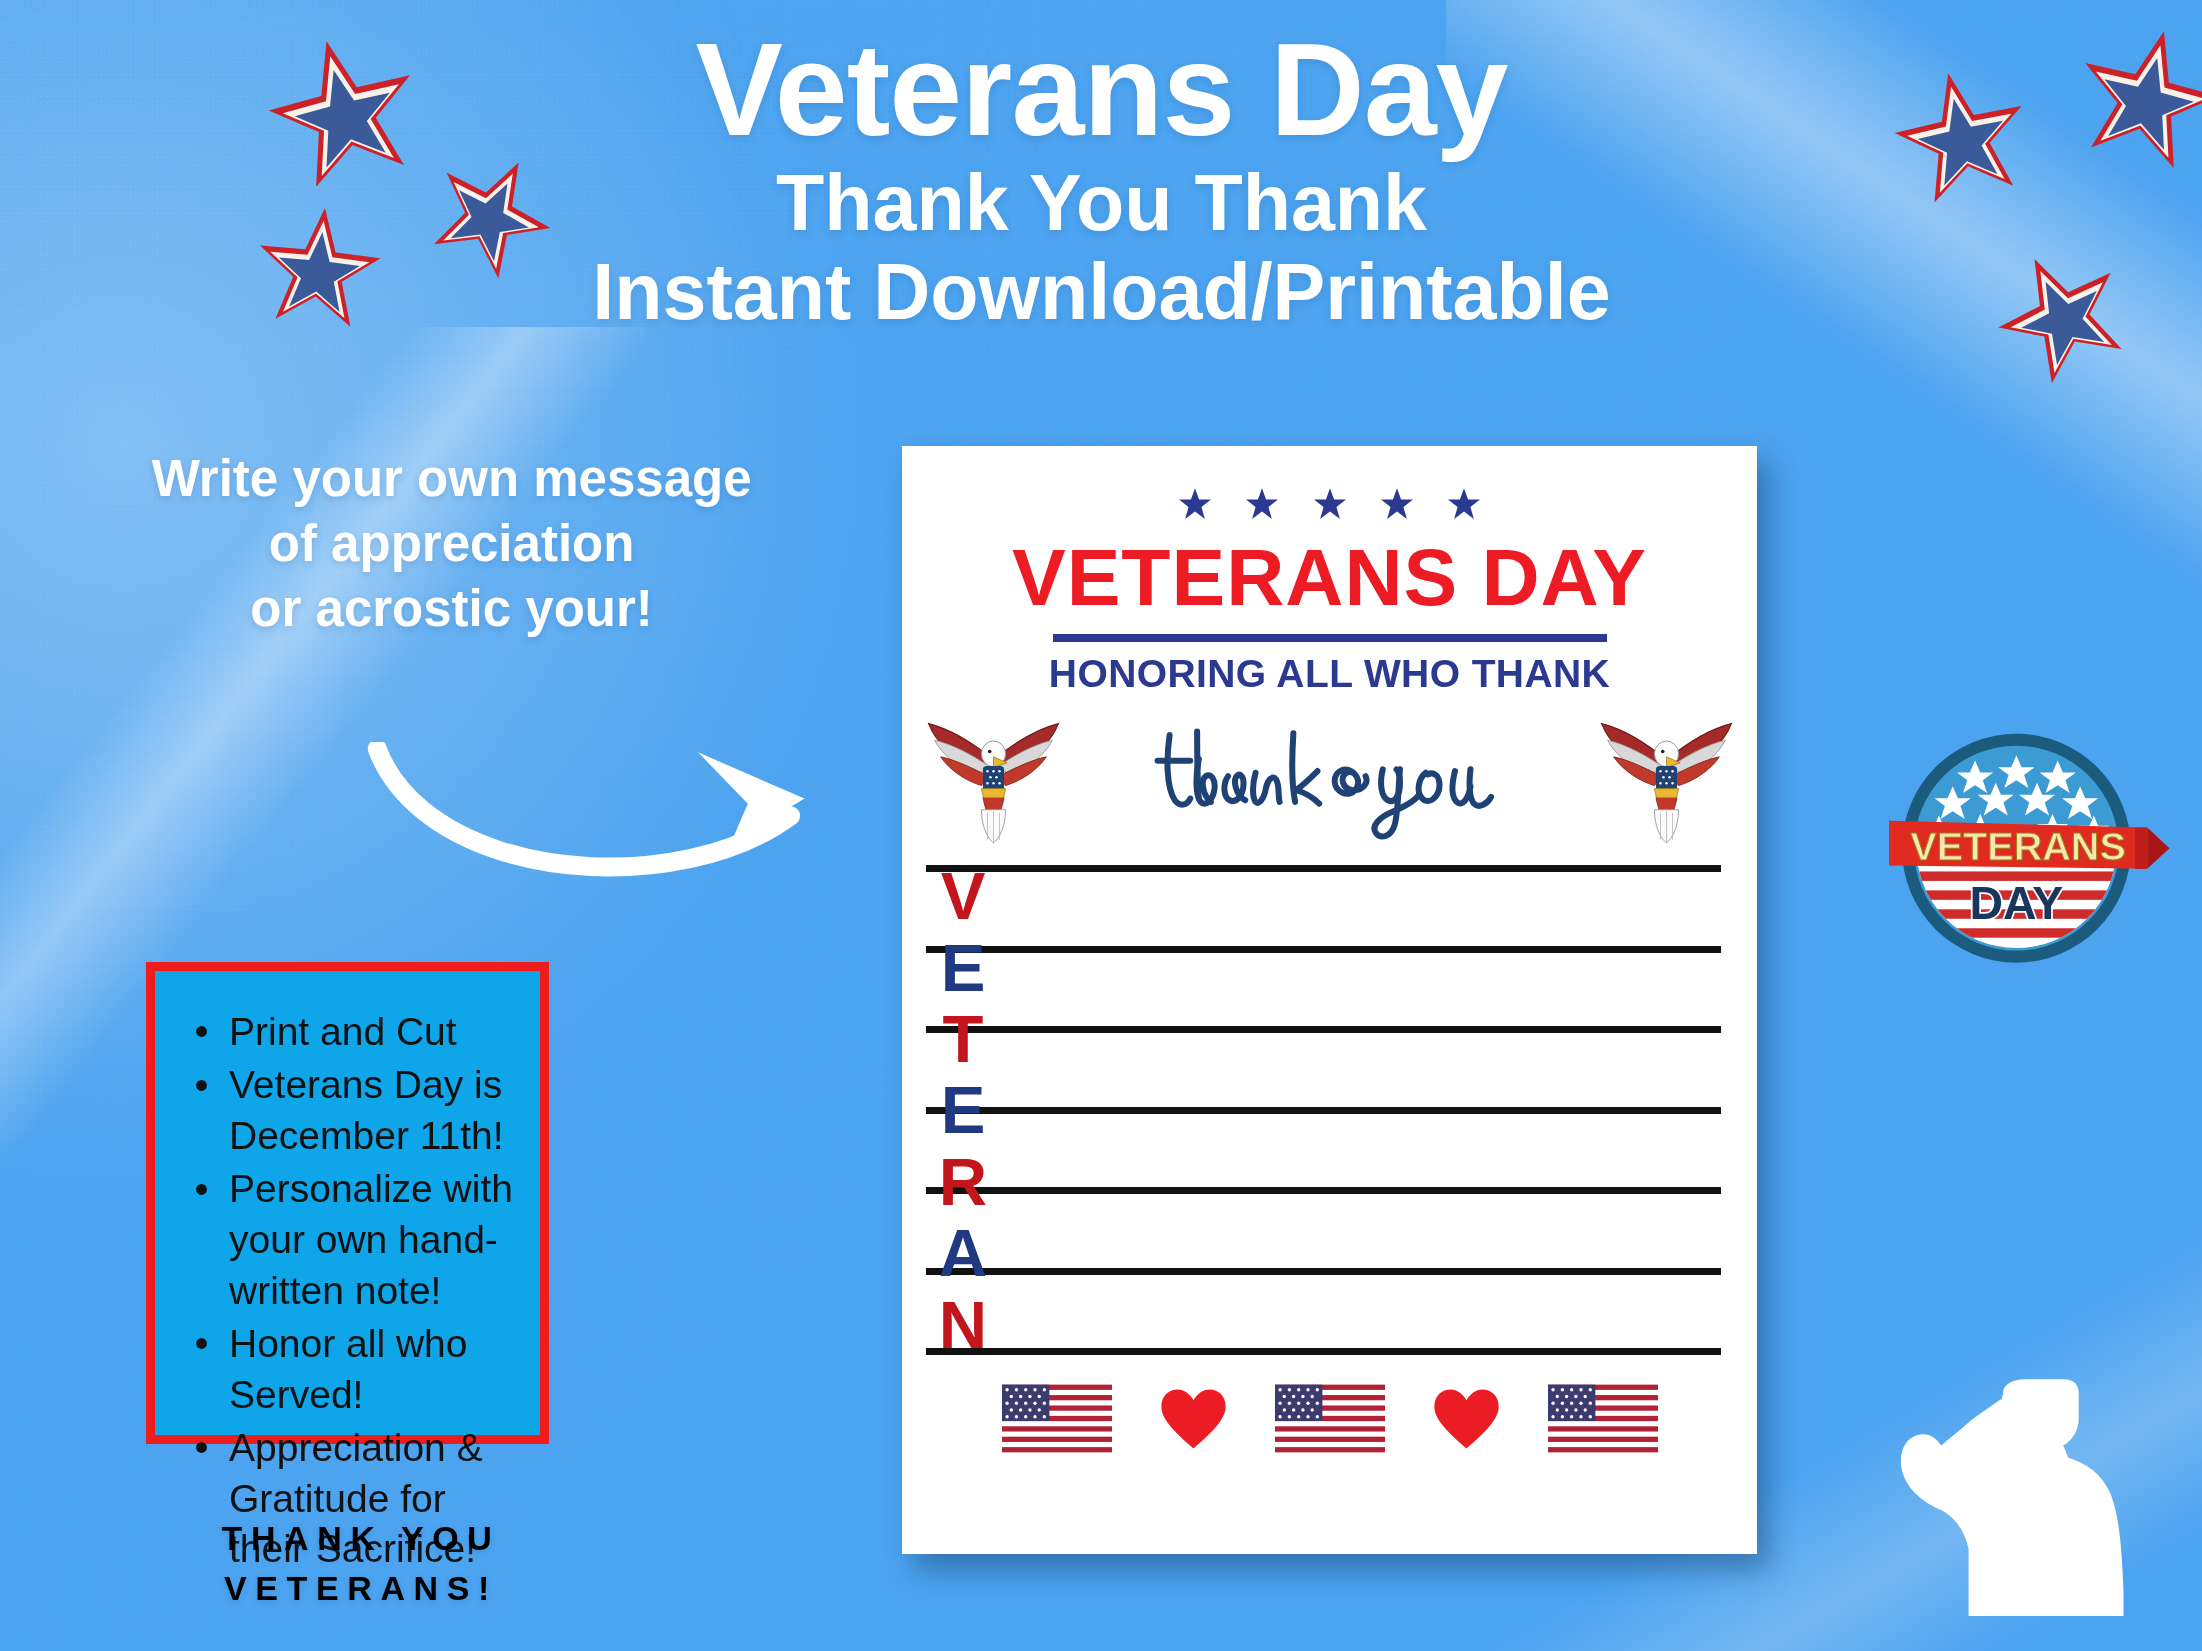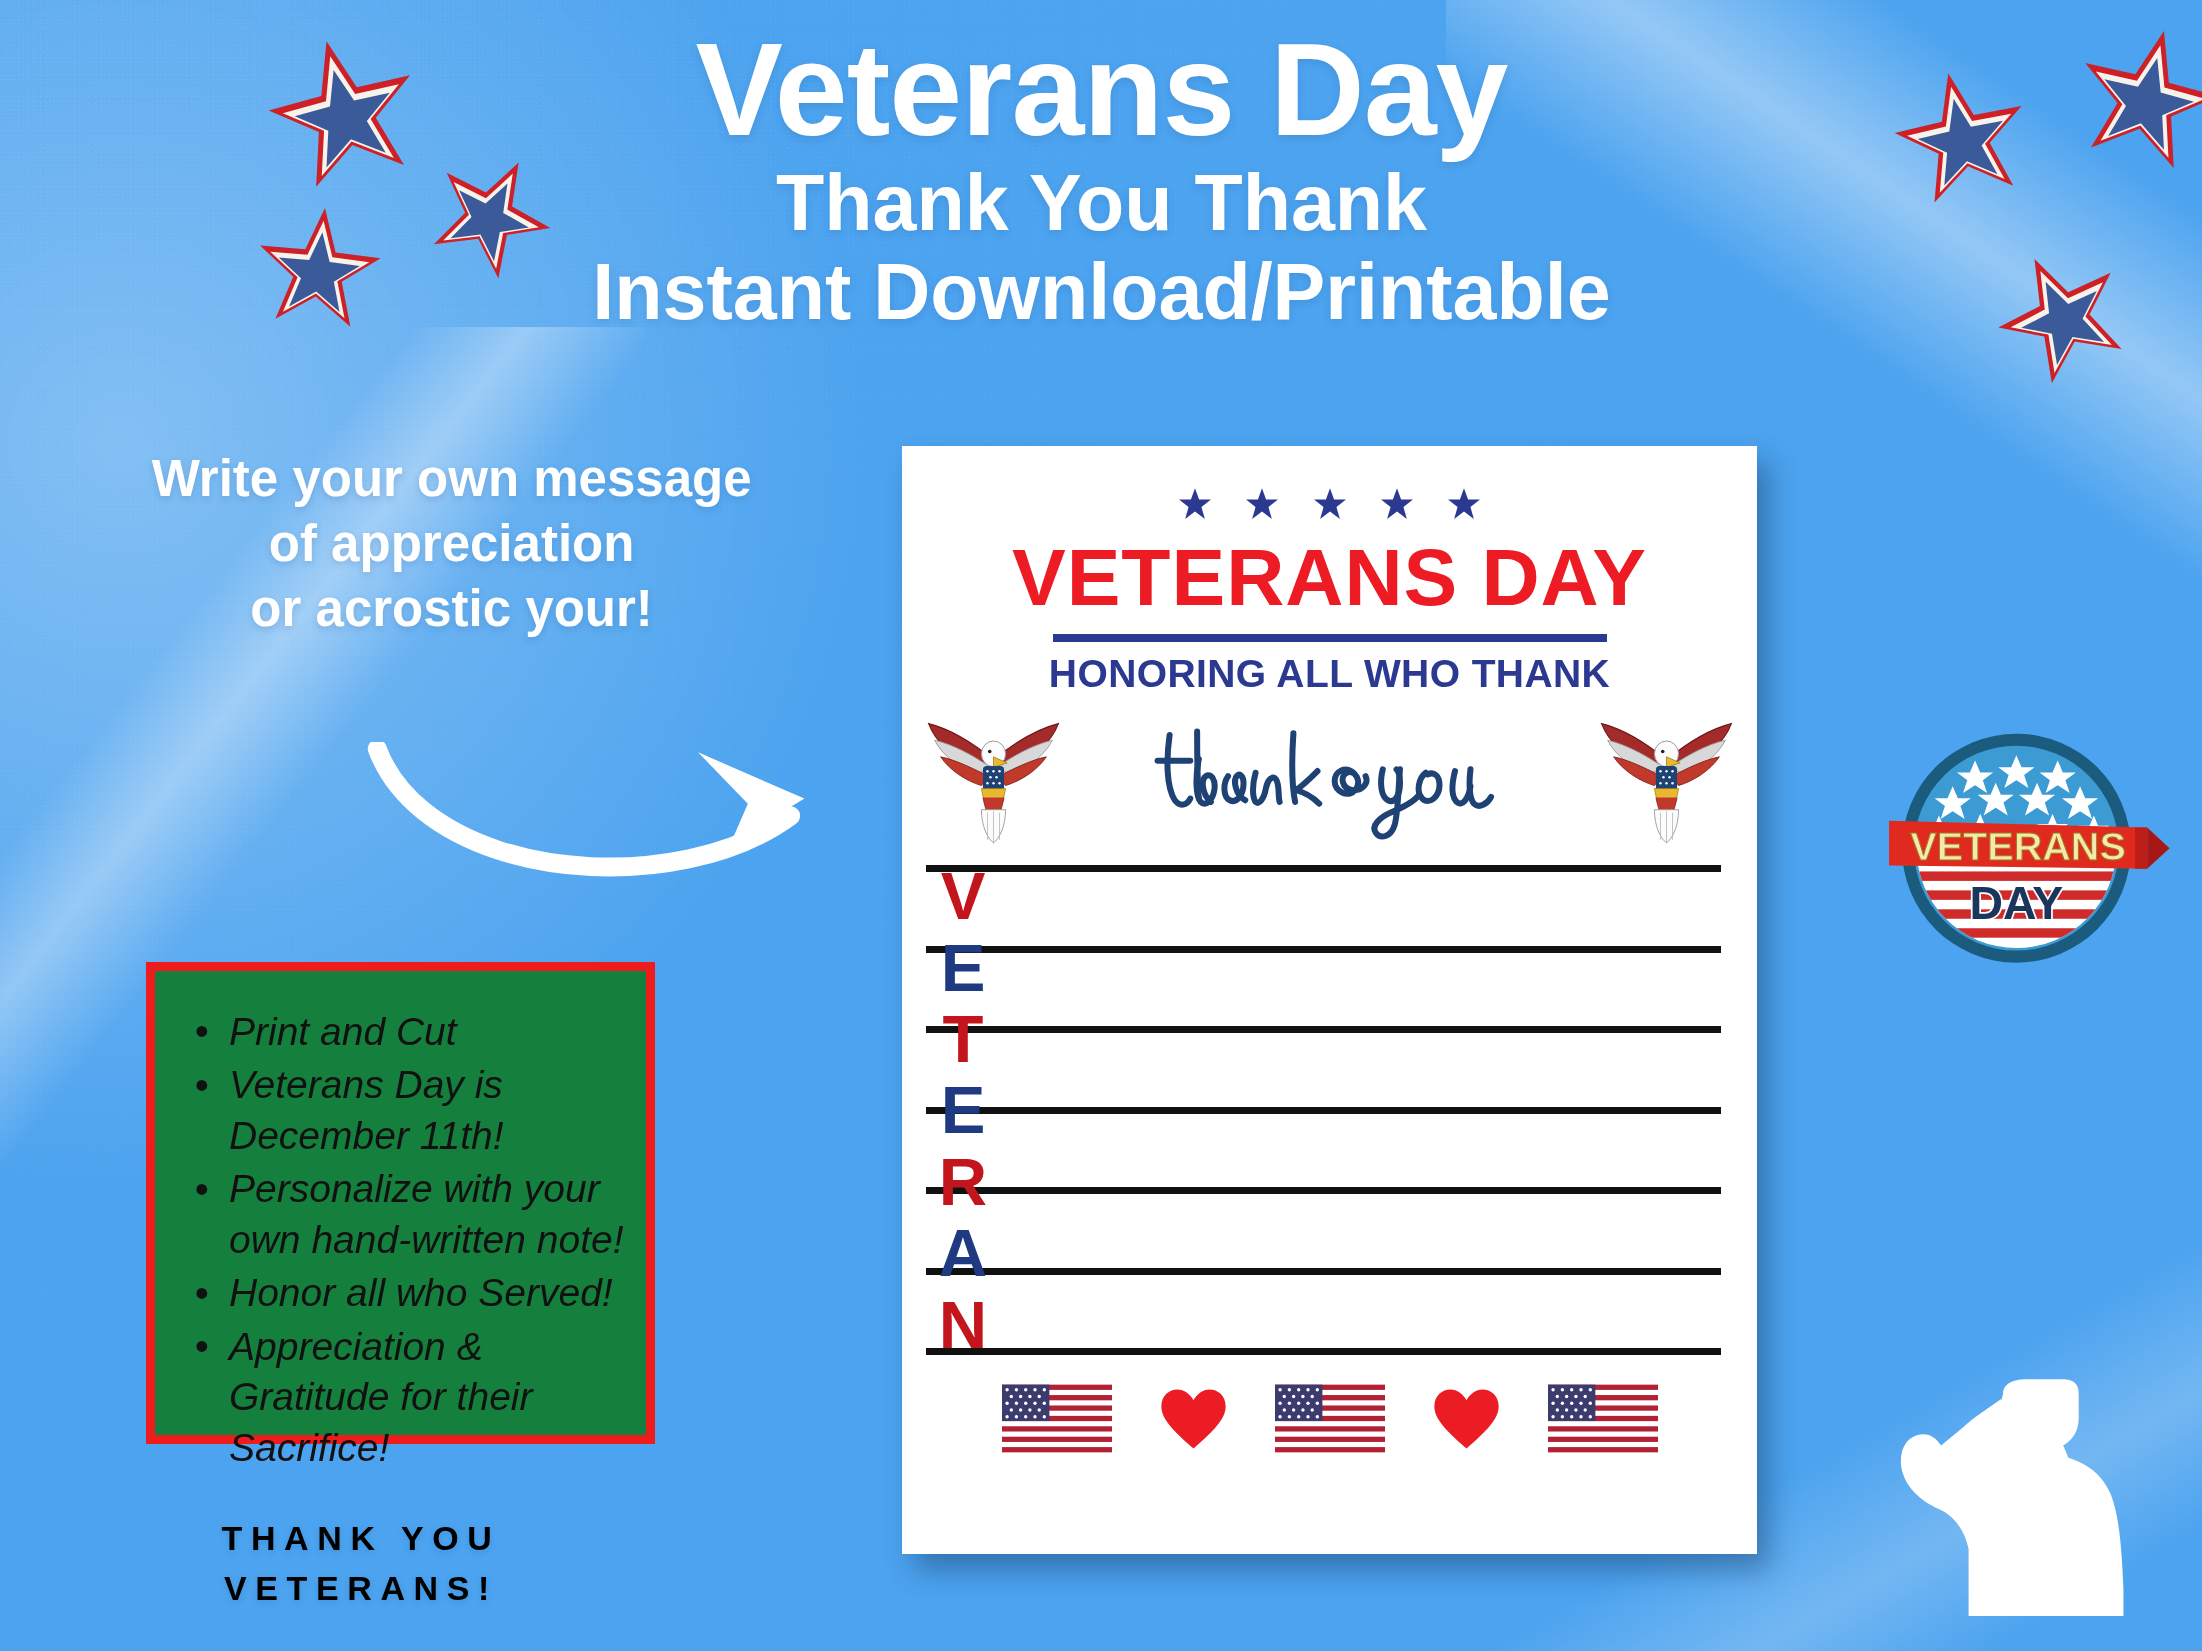--- a/index.html
+++ b/index.html
@@ -59,24 +59,23 @@
     position:absolute; left:8.6px; top:447px; width:886px;
     text-align:center; color:#fff; font-size:51px; font-weight:700;
     line-height:1.27; text-shadow:0 2.6px 7.7px rgba(30,80,140,.20);
   }
 
   #arrow { position:absolute; left:361px; top:742px; width:482px; height:163px; }
   #arrow svg { display:block; width:100%; height:100%; }
 
   
   #bullet-box {
-    position:absolute; left:146px; top:962px; width:509px; height:482px;
-    background:#15803d; border:9.5px solid #ee1c1c;
+    position:absolute; left:146px; top:962px; width:403px; height:482px;
+    background:#0ea5e9; border:9.5px solid #ee1c1c;
     padding:36px 20.6px 26px 19px;
-    font-style:italic;
   }
   #bullet-list { list-style:none; }
   #bullet-list li {
     position:relative; padding-left:55px; color:#111;
     font-size:39px; line-height:1.30; margin-bottom:2.6px;
   }
   #bullet-list li::before {
     content:"\2022"; position:absolute; left:20.6px; top:-1.7px;
     font-size:40px; line-height:1.30; color:#111;
   }

